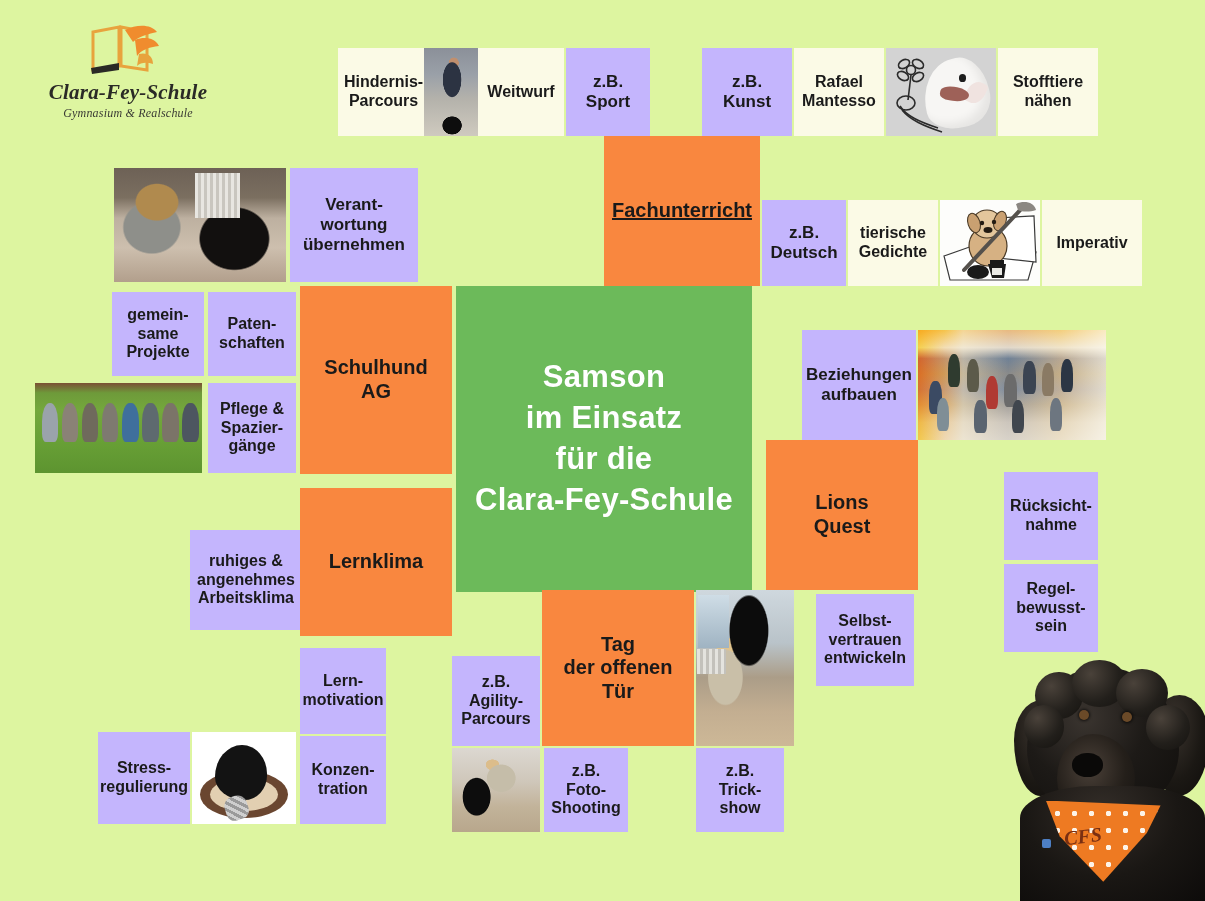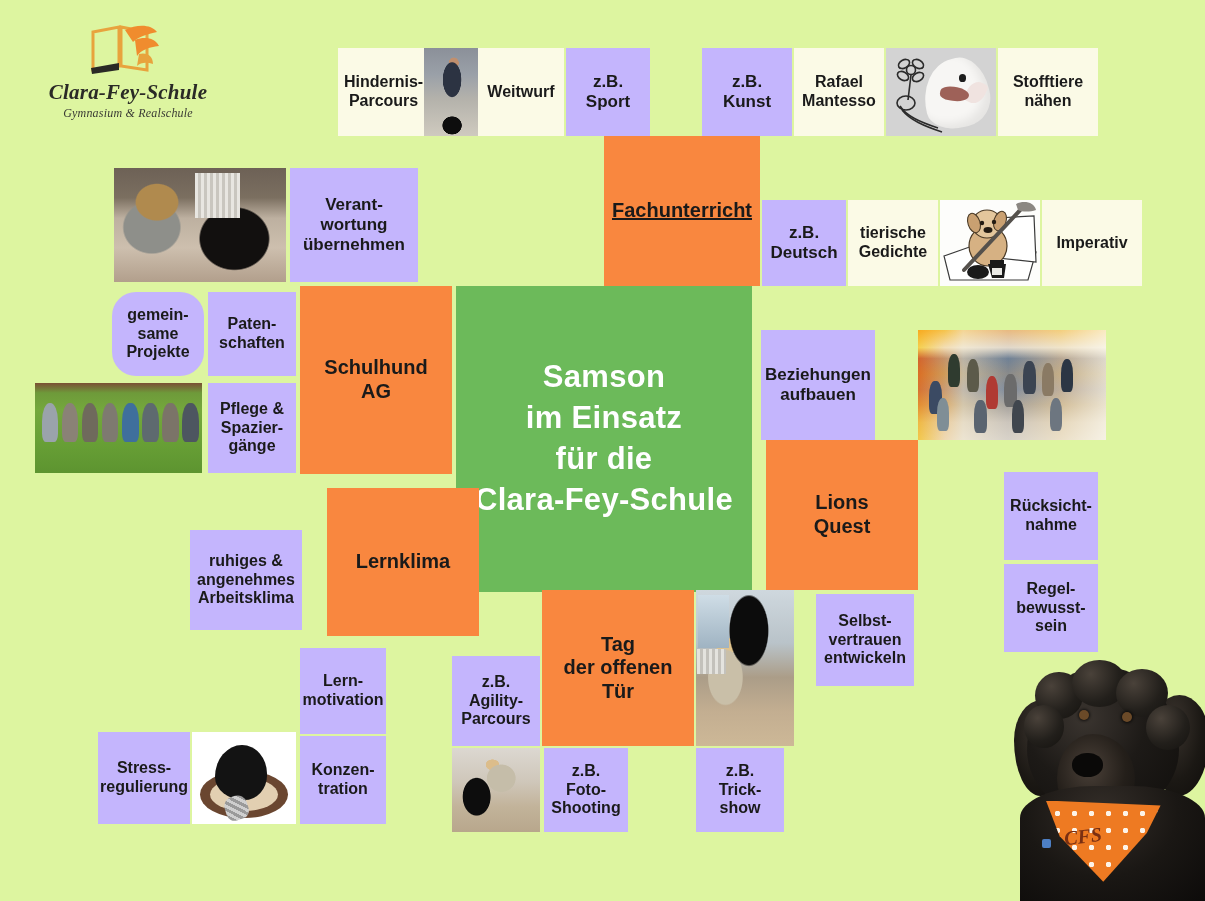--- a/index.html
+++ b/index.html
@@ -422,36 +422,36 @@
         <ellipse cx="38" cy="72" rx="11" ry="7" fill="#1a1a1a"></ellipse>
         <path d="M48 64 L52 78 L64 78 L66 64 Z" fill="#1a1a1a"></path>
         <rect x="50" y="60" width="14" height="5" fill="#1a1a1a"></rect>
         <rect x="52" y="68" width="10" height="7" fill="#e8e8e4"></rect>
       </svg>
     </div>
   </div>
 
   <div class="box cream lvl3" style="left:1042px; top:200px; width:100px; height:86px;">Imperativ</div>
 
-  <div class="box yellow lvl3" style="left:112px; top:292px; width:92px; height:84px;border-radius:24px;">gemein-
+  <div class="box yellow lvl3" style="left:112px; top:292px; width:92px; height:84px;">gemein-
 same
 Projekte</div>
 
   <div class="box yellow lvl3" style="left:208px; top:292px; width:88px; height:84px;">Paten-
 schaften</div>
 
   <div class="box orange lvl1" style="left:300px; top:286px; width:152px; height:188px;">Schulhund
 AG</div>
 
   <div class="box green center-title" style="left:456px; top:286px; width:296px; height:306px;">Samson
 im Einsatz
 für die
 Clara-Fey-Schule</div>
 
-  <div class="box yellow lvl2" style="left:761px; top:330px; width:114px; height:110px;">Beziehungen
+  <div class="box yellow lvl2" style="left:802px; top:330px; width:114px; height:110px;">Beziehungen
 aufbauen</div>
 
   <div class="photo ph-class" style="left:918px; top:330px; width:188px; height:110px;">
     <div class="ph-inner">
       <div class="kid" style="left:6%;  top:46%; background:#3b4a63;"></div>
       <div class="kid" style="left:16%; top:22%; background:#2f3b2f;"></div>
       <div class="kid" style="left:26%; top:26%; background:#5c5a4a;"></div>
       <div class="kid" style="left:36%; top:42%; background:#b03a33;"></div>
       <div class="kid" style="left:46%; top:40%; background:#6b6b6b;"></div>
       <div class="kid" style="left:56%; top:28%; background:#3b4452;"></div>
@@ -493,21 +493,21 @@
   </div>
 
   <div class="box yellow lvl3" style="left:208px; top:383px; width:88px; height:90px;">Pflege &amp;
 Spazier-
 gänge</div>
 
   <div class="box yellow lvl3" style="left:190px; top:530px; width:112px; height:100px;">ruhiges &amp;
 angenehmes
 Arbeitsklima</div>
 
-  <div class="box orange lvl1" style="left:300px; top:488px; width:152px; height:148px;margin-left:27px;">Lernklima</div>
+  <div class="box orange lvl1" style="left:300px; top:488px; width:152px; height:148px;">Lernklima</div>
 
   <div class="box yellow lvl3" style="left:300px; top:648px; width:86px; height:86px;">Lern-
 motivation</div>
 
   <div class="box yellow lvl3" style="left:98px; top:732px; width:92px; height:92px;">Stress-
 regulierung</div>
 
   <div class="photo ph-bed" style="left:192px; top:732px; width:104px; height:92px;">
     <div class="ph-inner">
       <div class="bed-outer"></div>

